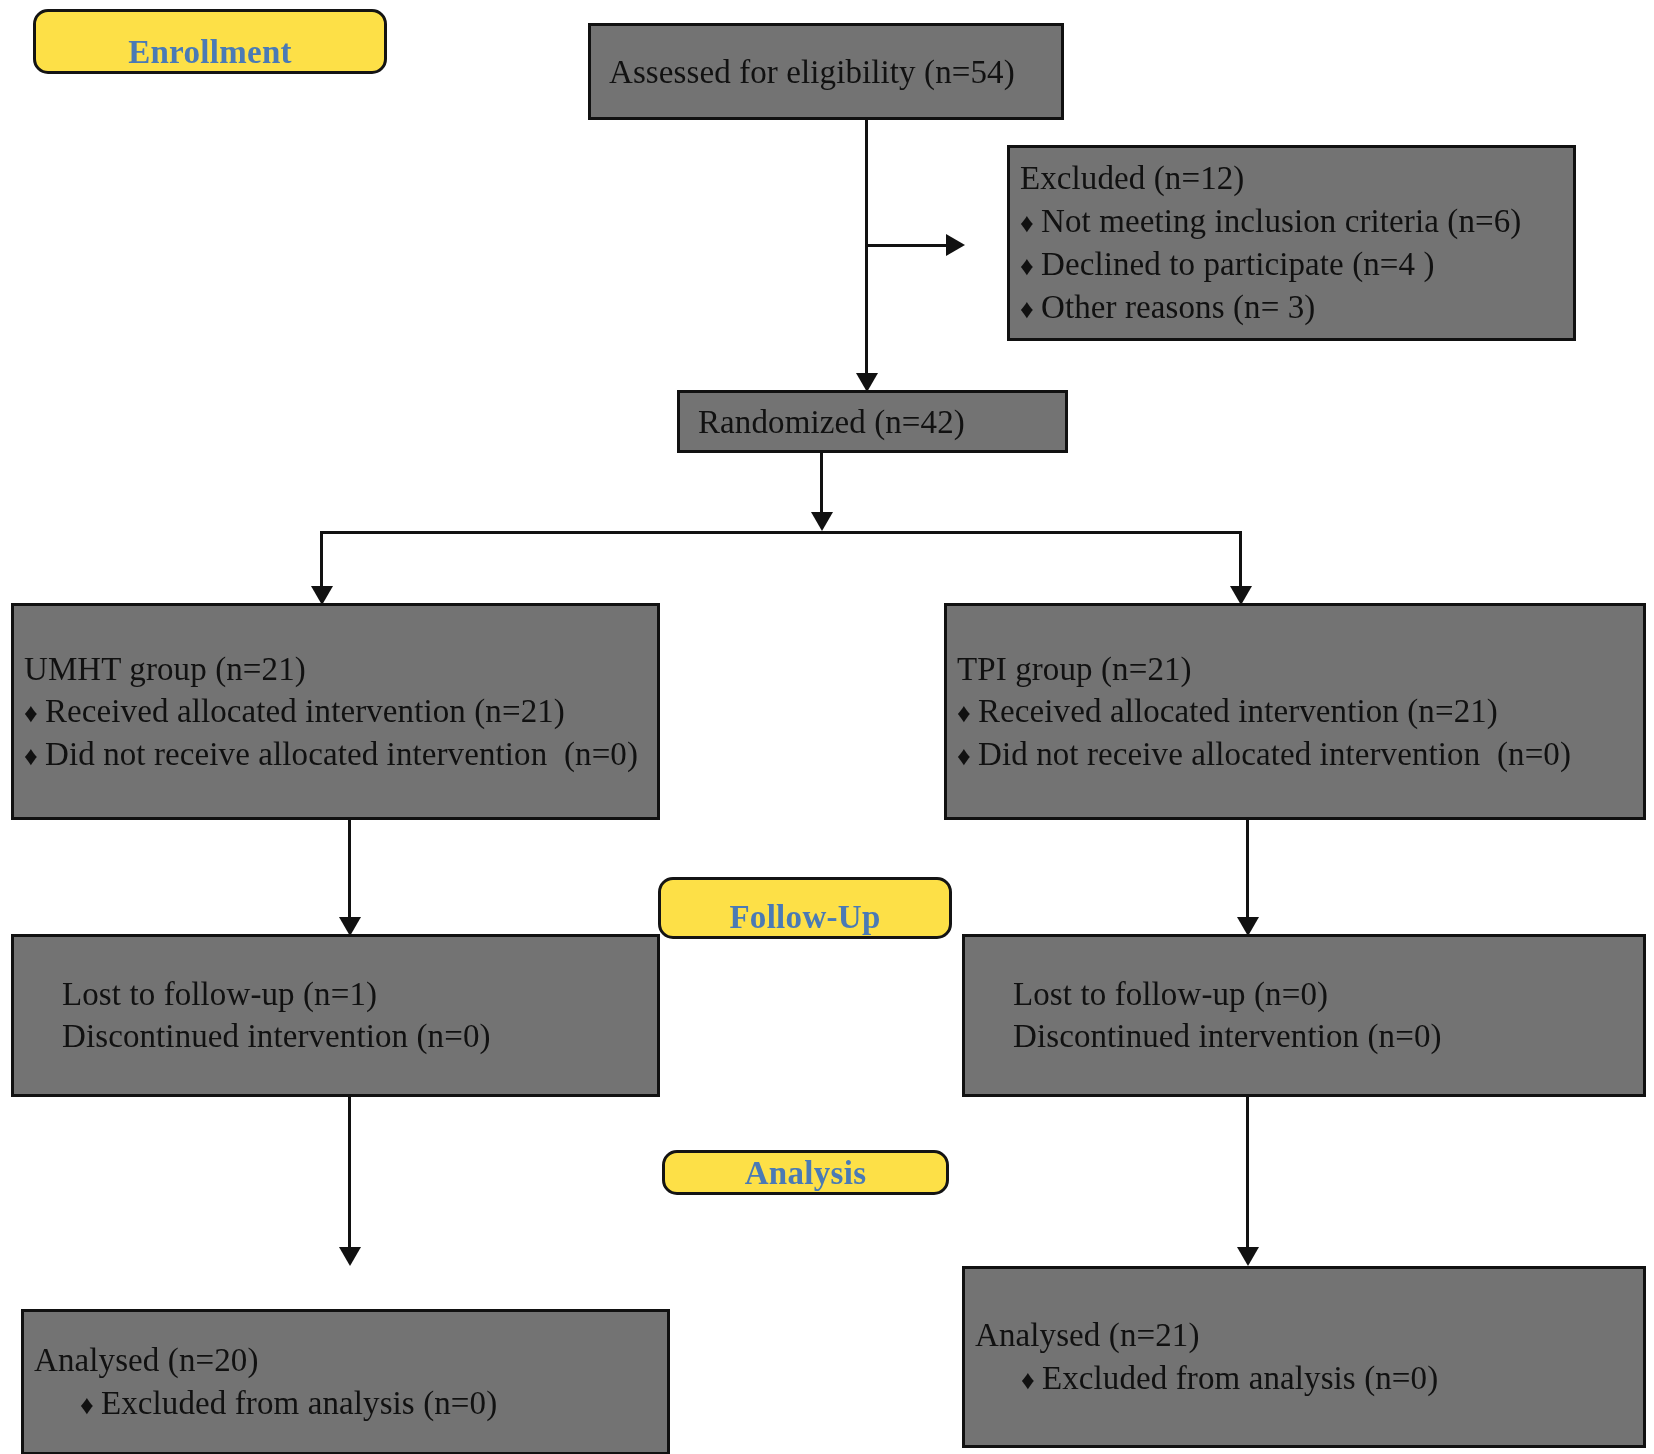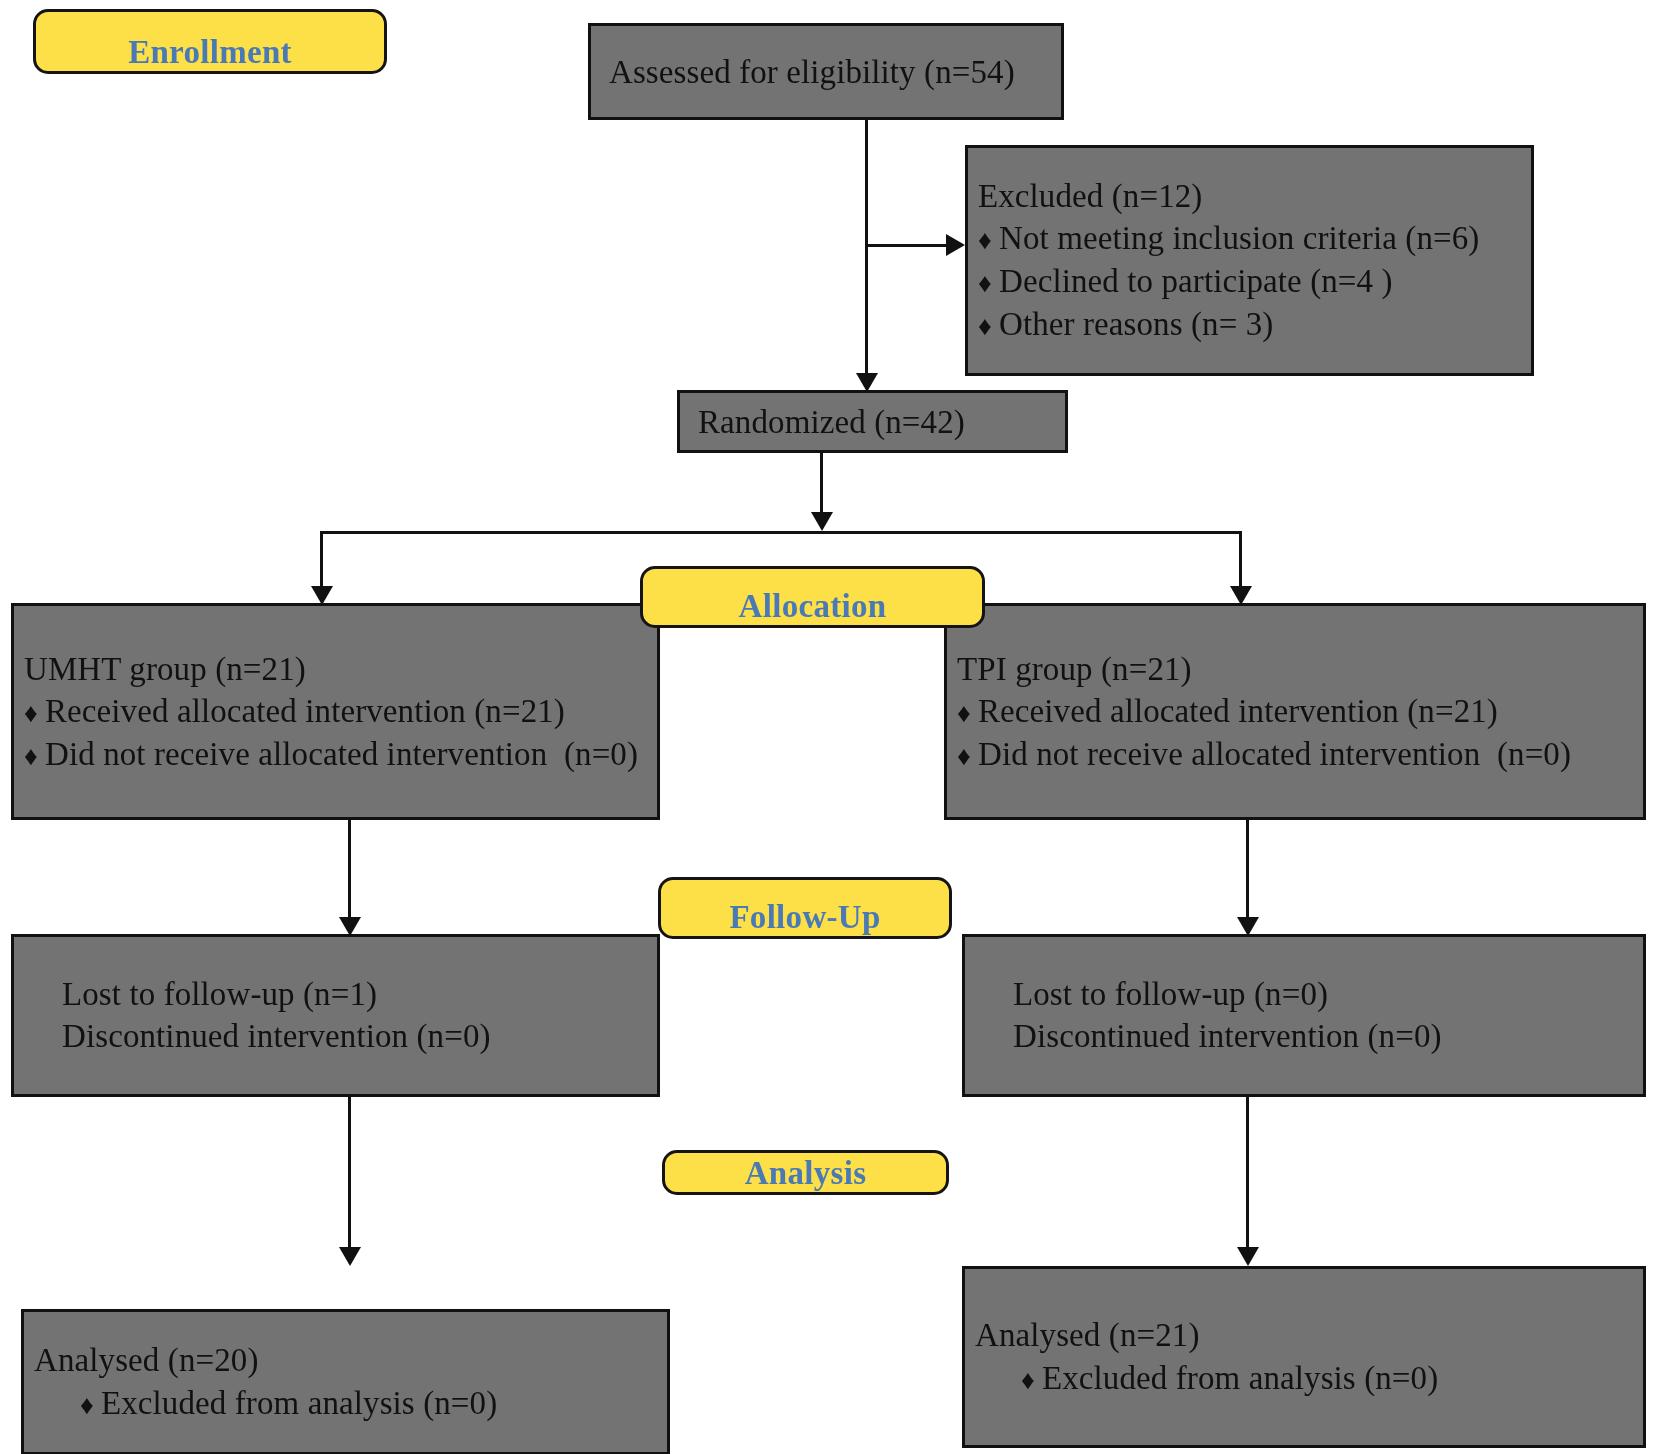--- a/index.html
+++ b/index.html
@@ -122,21 +122,21 @@
       <div class="line">Assessed for eligibility (n=54)</div>
     </div>
   </div>
 
   <div class="vline" style="left:865px; top:120px; height:253px;"></div>
   <div class="arrow-down" style="left:856px; top:373px;"></div>
 
   <div class="hline" style="left:865px; top:244px; width:83px;"></div>
   <div class="arrow-right" style="left:946px; top:234px;"></div>
 
-  <div class="flow-box" style="left:965px; top:145px; width:569px; height:231px;padding-left:15px;">
+  <div class="flow-box" style="left:1007px; top:145px; width:569px; height:196px;padding-left:15px;">
     <div class="box-inner">
       <div class="line">Excluded (n=12)</div>
       <div class="line bullet"><span class="bullet-glyph">♦</span><span>Not meeting inclusion criteria (n=6)</span></div>
       <div class="line bullet"><span class="bullet-glyph">♦</span><span>Declined to participate (n=4 )</span></div>
       <div class="line bullet"><span class="bullet-glyph">♦</span><span>Other reasons (n= 3)</span></div>
     </div>
   </div>
 
   <div class="flow-box center-text" style="left:677px; top:390px; width:391px; height:63px;">
     <div class="box-inner">
@@ -145,23 +145,20 @@
   </div>
 
   <div class="vline" style="left:820px; top:453px; height:59px;"></div>
   <div class="arrow-down" style="left:811px; top:512px;"></div>
   <div class="hline" style="left:320px; top:531px; width:922px;"></div>
   <div class="vline" style="left:320px; top:531px; height:55px;"></div>
   <div class="arrow-down" style="left:311px; top:586px;"></div>
   <div class="vline" style="left:1239px; top:531px; height:55px;"></div>
   <div class="arrow-down" style="left:1230px; top:586px;"></div>
 
-  <div class="stage-badge" style="left:640px; top:566px; width:345px; height:62px;">
-    <span class="stage-label">Allocation</span>
-  </div>
 
   <div class="flow-box" style="left:11px; top:603px; width:649px; height:217px;">
     <div class="box-inner">
       <div class="line">UMHT group (n=21)</div>
       <div class="line bullet"><span class="bullet-glyph">♦</span><span>Received allocated intervention (n=21)</span></div>
       <div class="line bullet"><span class="bullet-glyph">♦</span><span>Did not receive allocated intervention  (n=0)</span></div>
     </div>
   </div>
 
   <div class="flow-box" style="left:944px; top:603px; width:702px; height:217px;">

